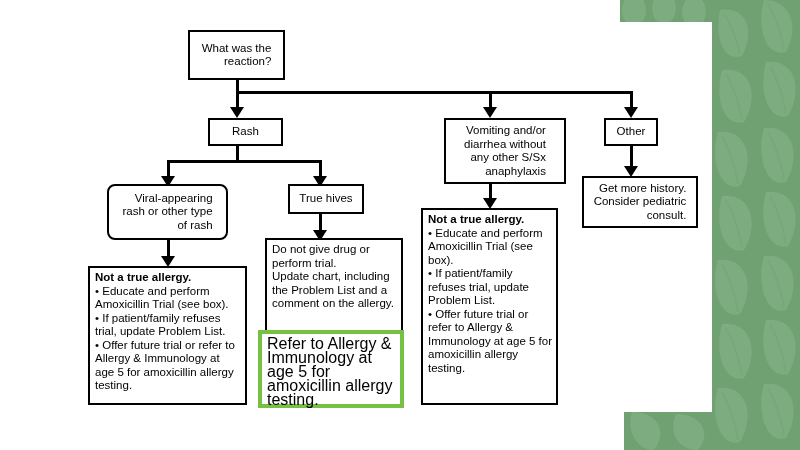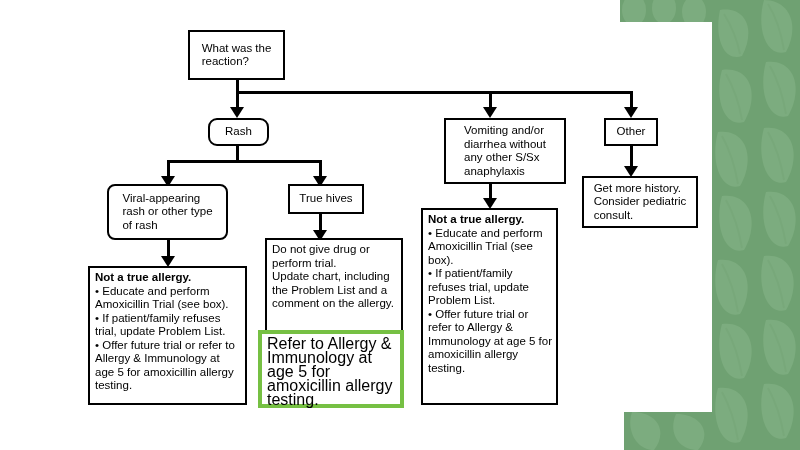--- a/index.html
+++ b/index.html
@@ -53,21 +53,21 @@
     border: 2px solid #000000;
     background: #ffffff;
     color: #000000;
     font-size: 11.5px;
     line-height: 13.5px;
   }
   .node.center {
     display: flex;
     align-items: center;
     justify-content: center;
-    text-align: left;
+    text-align: right;
     padding: 2px 3px;
   }
   .node.left {
     text-align: left;
     padding: 3px 4px 3px 5px;
   }
   .node .b {
     font-weight: bold;
   }
   .node p {
@@ -201,21 +201,21 @@
   <div class="vline" style="left:489px; top:184px; height:18px;"></div>
   <div class="arrow" style="left:483px; top:198px;"></div>
 
   <div class="node center" style="left:188px; top:30px; width:97px; height:50px;">
     <div>
       <p>What was the</p>
       <p>reaction?</p>
     </div>
   </div>
 
-  <div class="node center" style="left:208px; top:118px; width:61px; height:28px;border-radius:9px;">
+  <div class="node center" style="left:208px; top:118px; width:75px; height:28px;">
     <span>Rash</span>
   </div>
 
   <div class="node center" style="left:444px; top:118px; width:122px; height:66px;">
     <div>
       <p>Vomiting and/or</p>
       <p>diarrhea without</p>
       <p>any other S/Sx</p>
       <p>anaphylaxis</p>
     </div>

